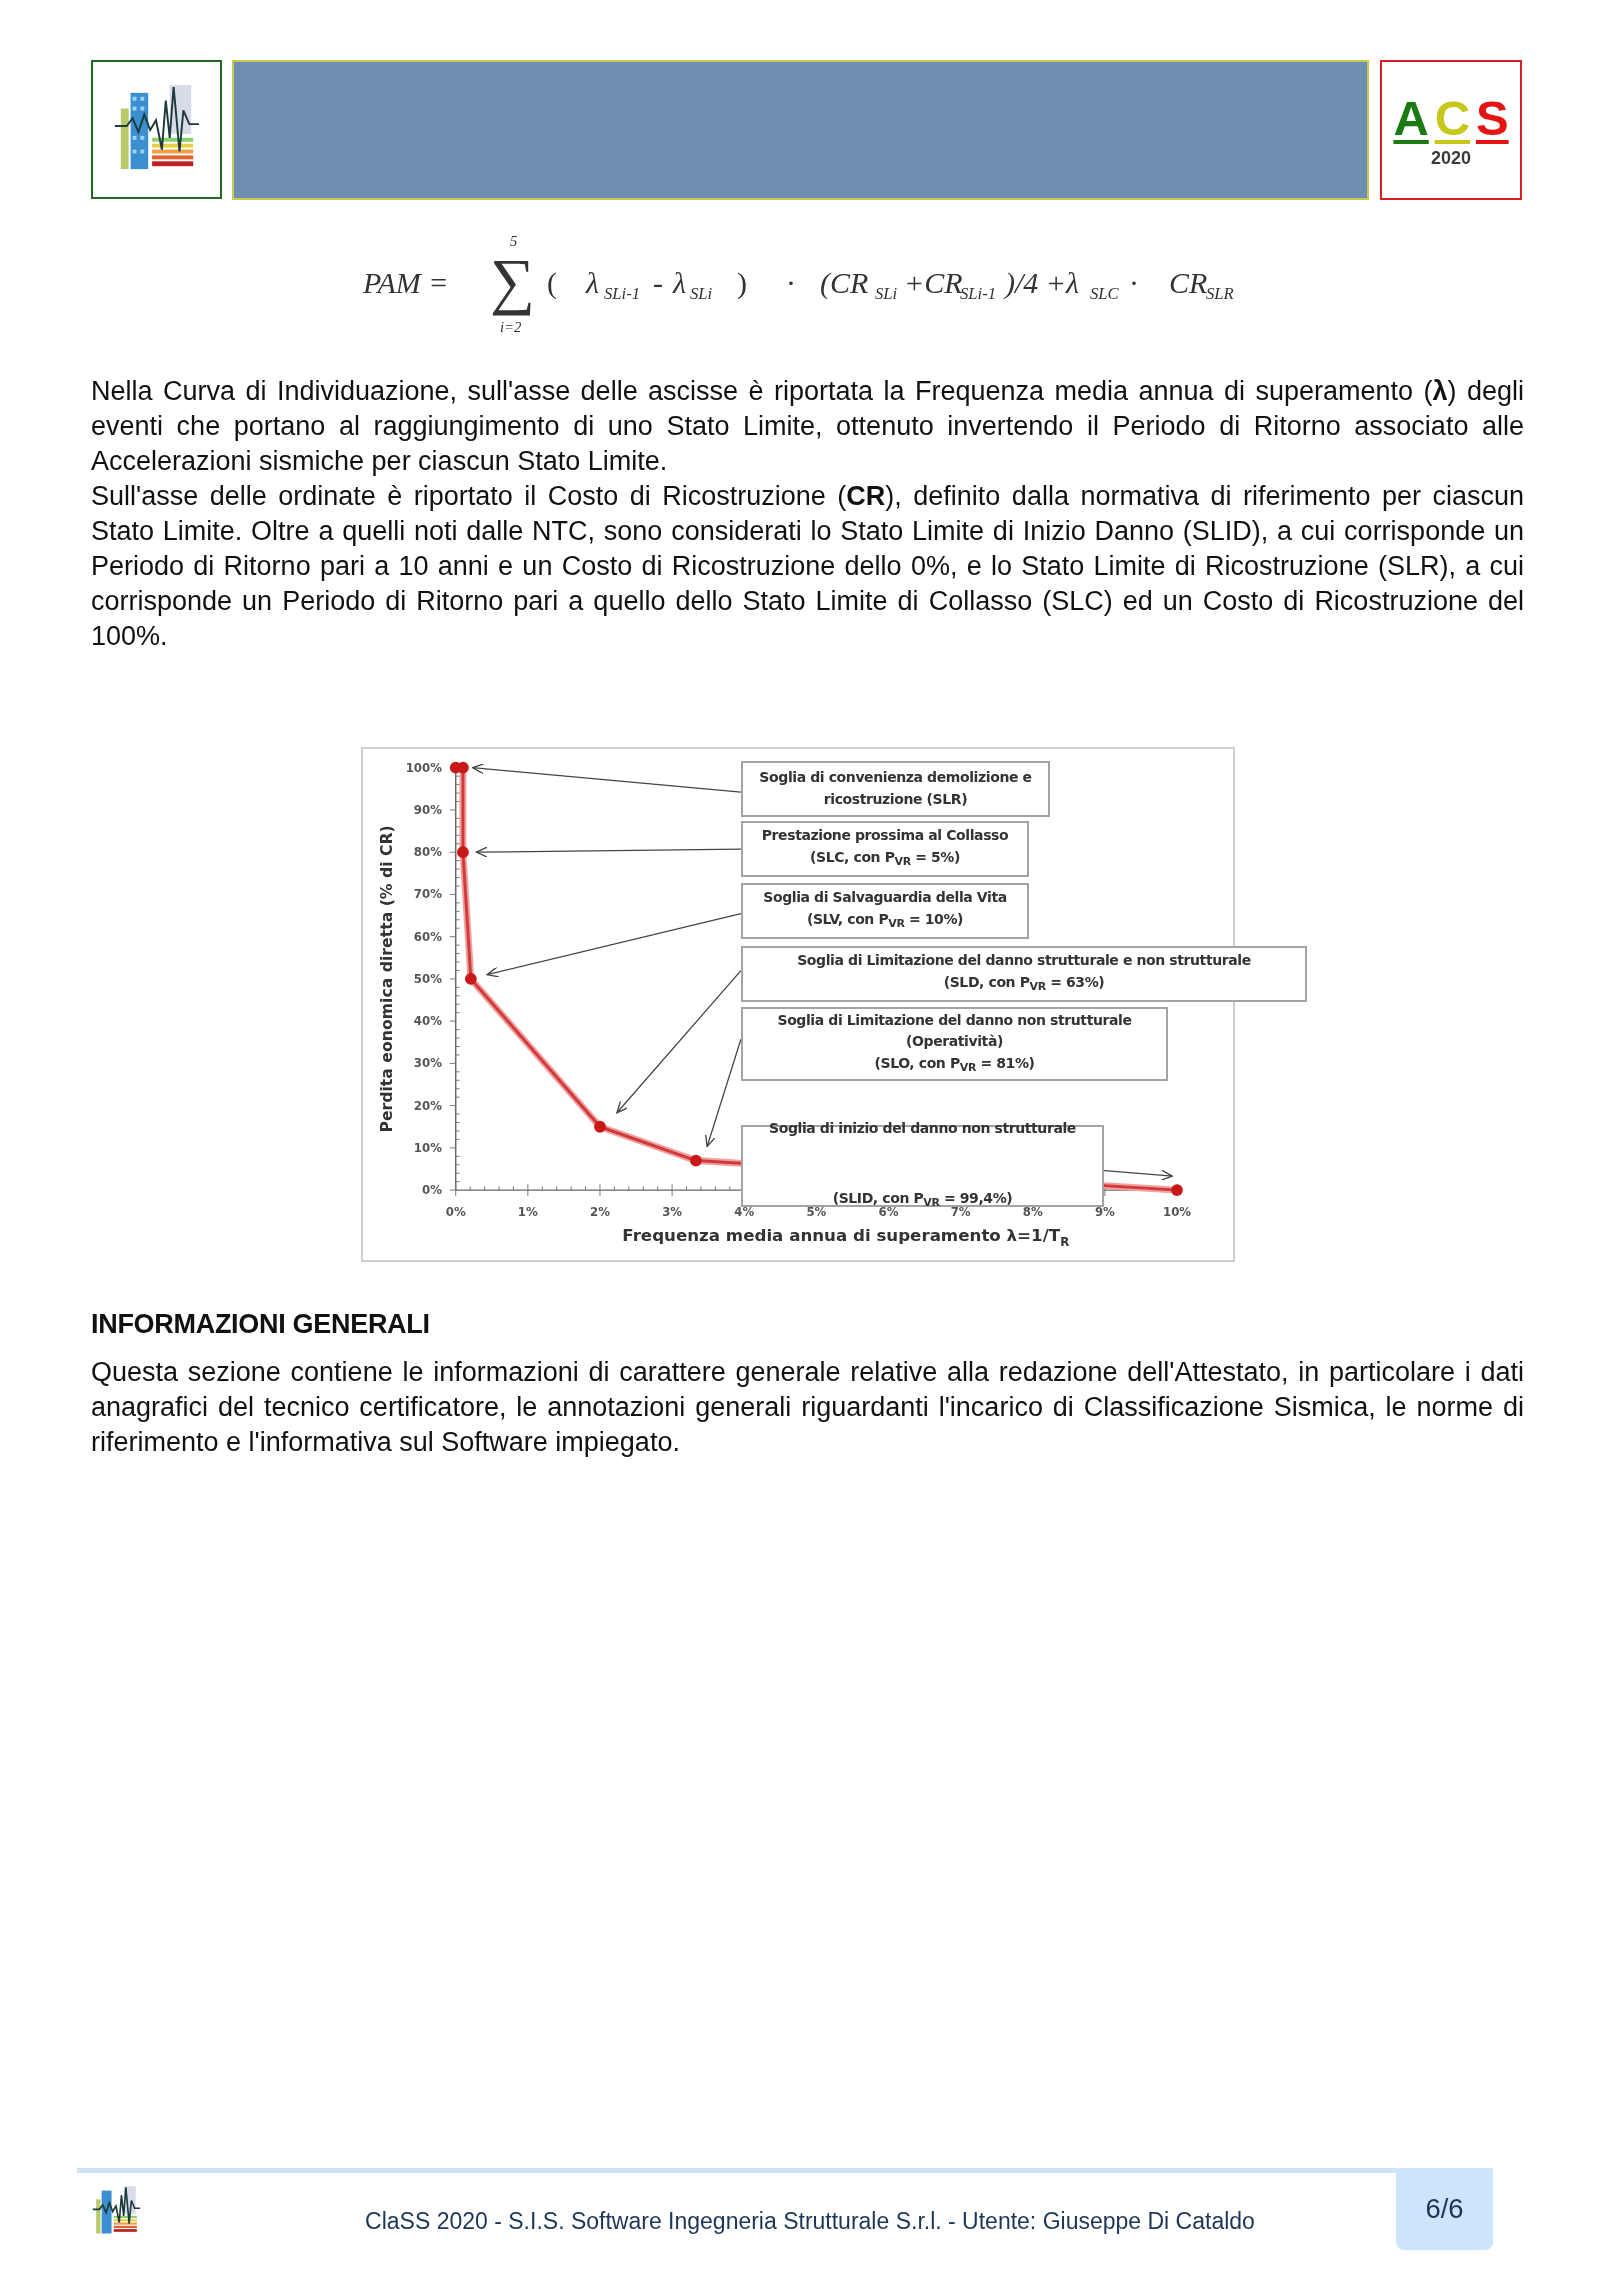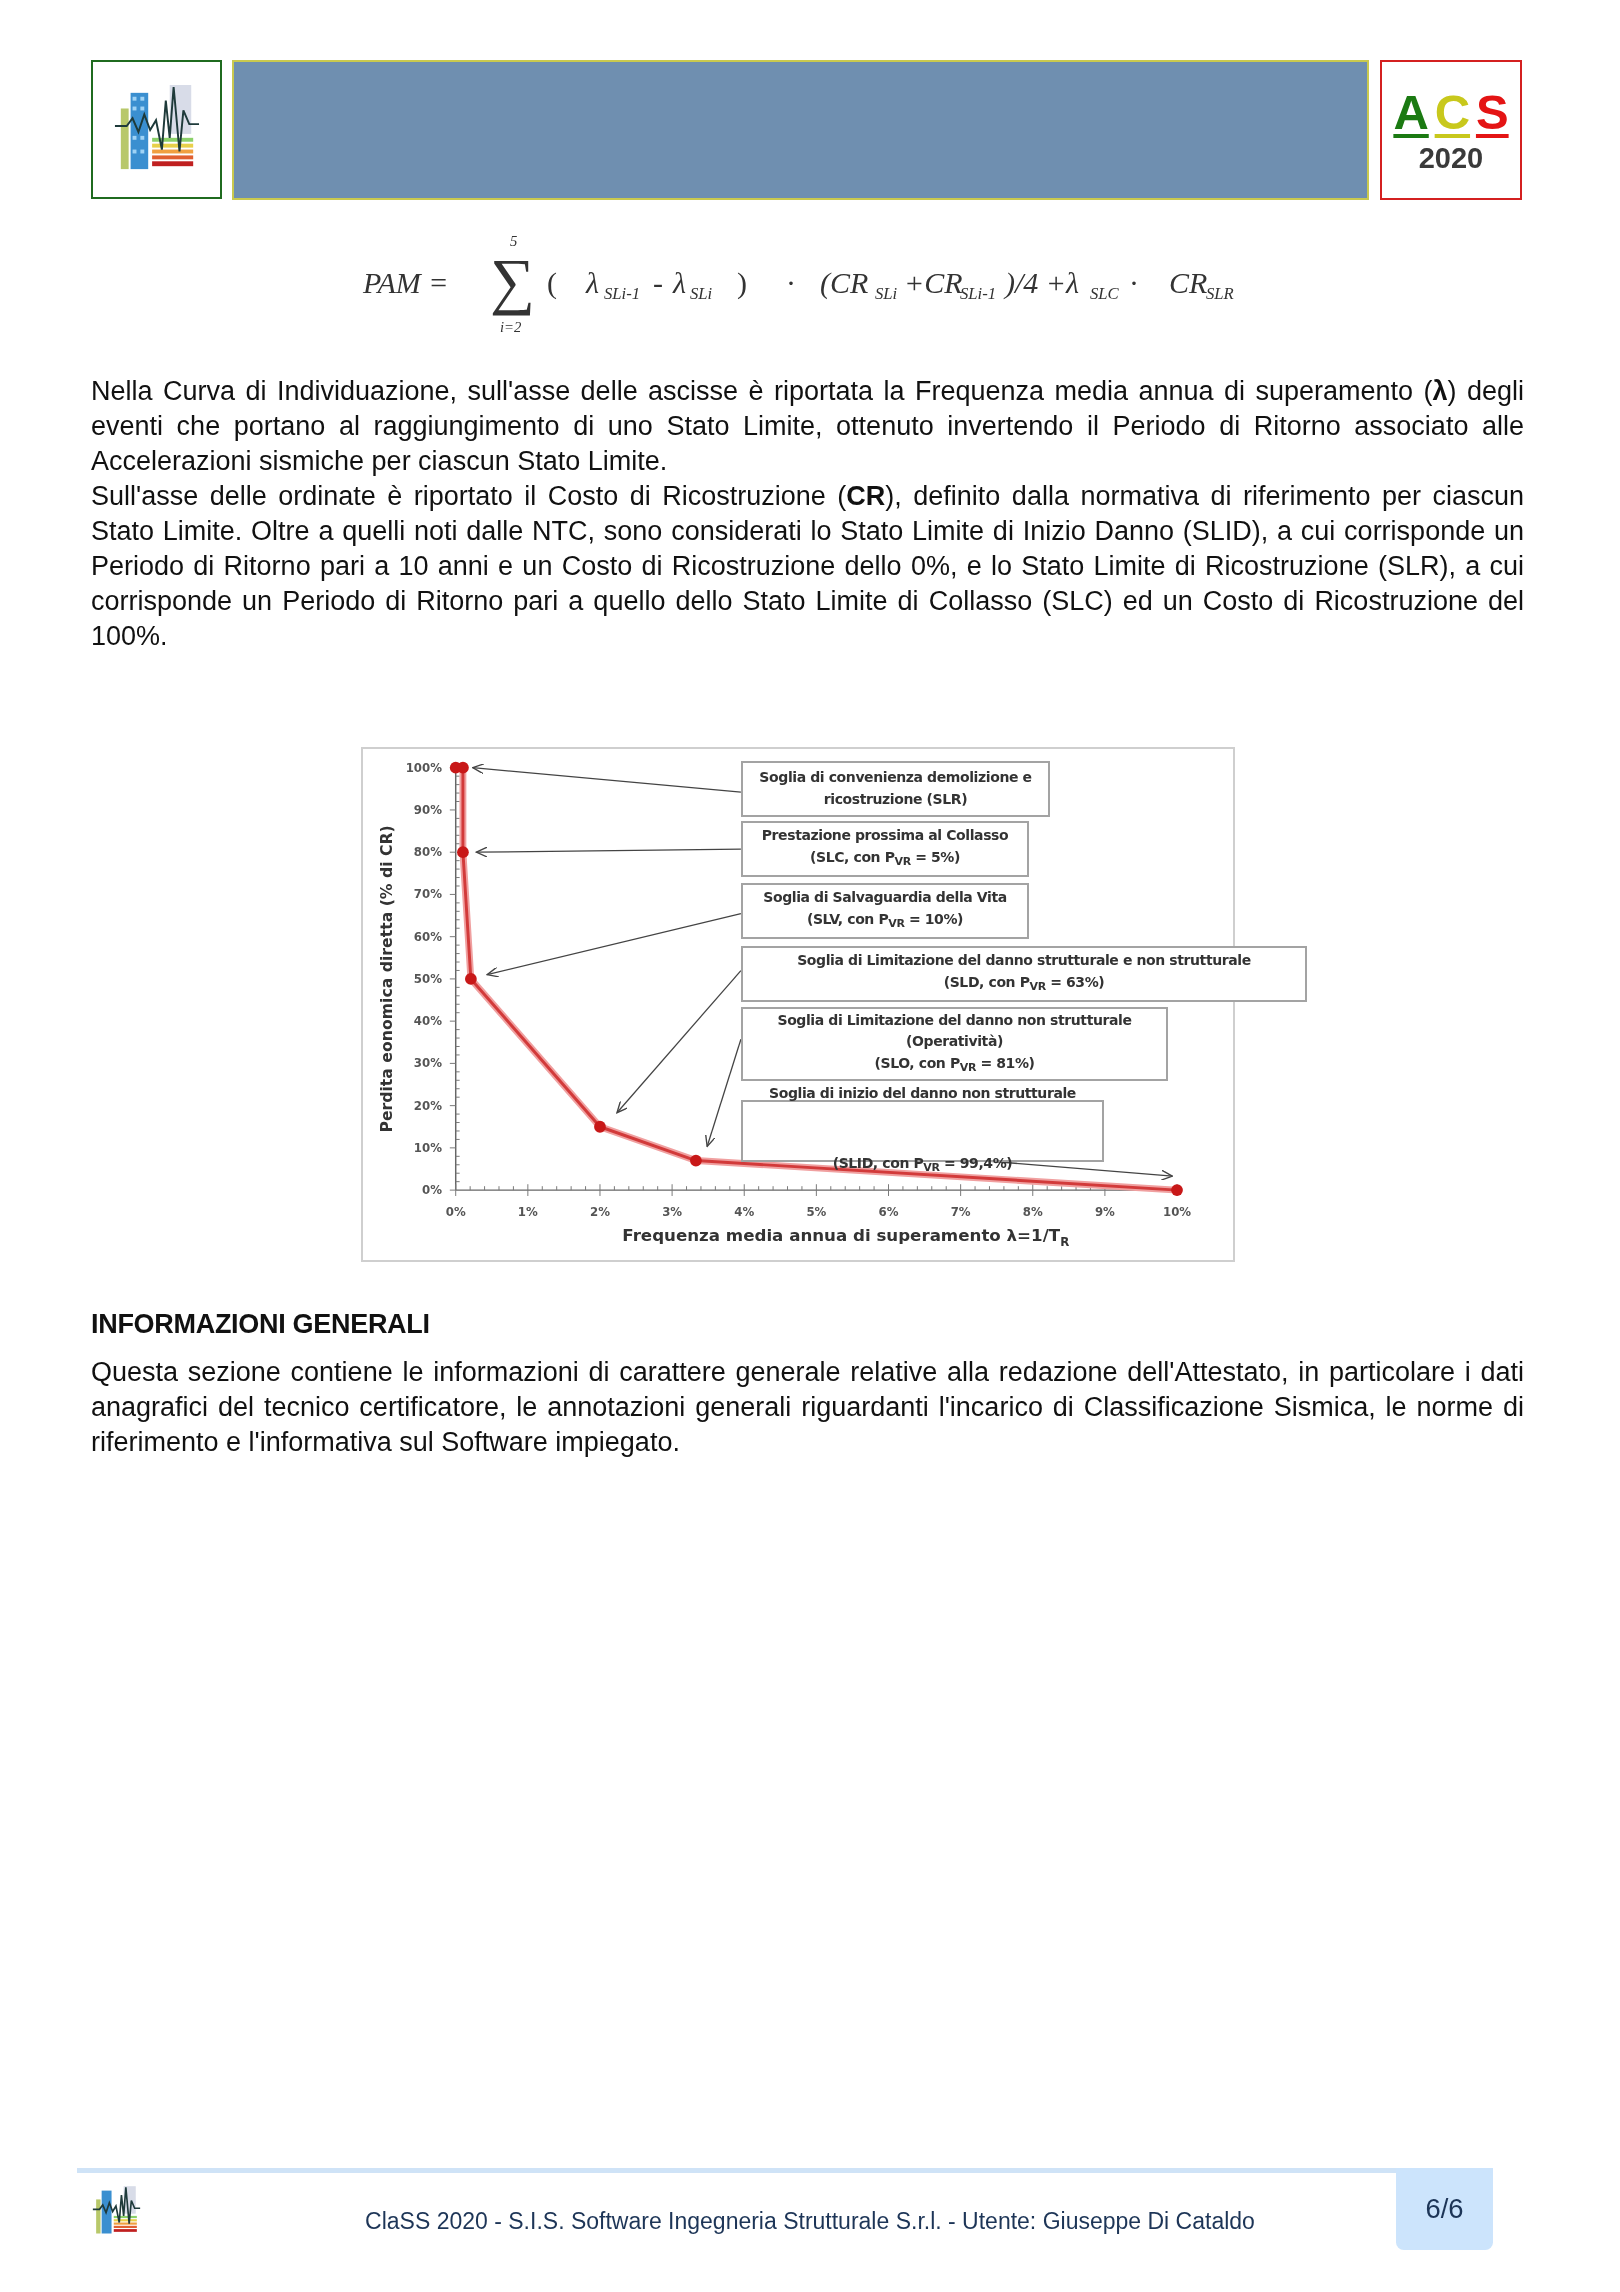--- a/index.html
+++ b/index.html
@@ -14,21 +14,21 @@
             background: #6f8fb0; border: 2.9px solid #c9c94f; box-sizing: border-box;
             display: flex; flex-direction: column; align-items: center; justify-content: center; }
   .banner-line { color: #fff; font-weight: bold; font-size: 46px; line-height: 53px;
                  letter-spacing: -0.5px; text-align: center; }
   .acs-box { position: absolute; left: 1380px; top: 60px; width: 142px; height: 140px;
              border: 2.9px solid #d42020; box-sizing: border-box; background: #fff;
              display: flex; flex-direction: column; align-items: center; justify-content: center; }
   .acs-letters { display: flex; gap: 5.9px; font-weight: bold; font-size: 49px; line-height: 53px; }
   .acs-letters span { text-decoration: underline; text-decoration-thickness: 3.9px; text-underline-offset: 4.9px; }
   .acs-a { color: #1b7a12; } .acs-c { color: #c8c81c; } .acs-s { color: #e41414; }
-  .acs-year { margin-top: 3px; font-size: 29px; font-weight: bold; color: #3a3a3a; }
+  .acs-year { margin-top: 3px; font-size: 18px; font-weight: bold; color: #3a3a3a; }
 
   
   .formula { position: absolute; left: 363px; top: 233px; width: 892px; height: 108px;
              font-family: "Liberation Serif", serif; font-style: italic; color: #333; }
   .formula .f { position: absolute; white-space: nowrap; }
   .f-main { font-size: 30px; top: 33px; }
   .f-sub { font-size: 16.7px; }
   .f-sigma { font-style: normal; font-size: 63px; top: 11.8px; left: 127px; }
   .f-lim { font-size: 14.7px; }
 
@@ -290,21 +290,21 @@
     </div>
     <div class="cbox" style="left: 741px; top: 946px; width: 566px; height: 56px;">
       <div>Soglia di Limitazione del danno strutturale e non strutturale</div>
       <div>(SLD, con P<sub>VR</sub> = 63%)</div>
     </div>
     <div class="cbox" style="left: 741px; top: 1007px; width: 427px; height: 74px;">
       <div>Soglia di Limitazione del danno non strutturale</div>
       <div>(Operatività)</div>
       <div>(SLO, con P<sub>VR</sub> = 81%)</div>
     </div>
-    <div class="cbox" style="left: 741px; top: 1100px; width: 363px; height: 62px; gap: 48px;">
+    <div class="cbox" style="left: 741px; top: 1125px; width: 363px; height: 82px; gap: 48px;">
       <div>Soglia di inizio del danno non strutturale</div>
       <div>(SLID, con P<sub>VR</sub> = 99,4%)</div>
     </div>
   </div>
 
 <div class="section-title">INFORMAZIONI GENERALI</div>
 <div class="para" style="top:1355px">Questa sezione contiene le informazioni di carattere generale relative alla redazione dell'Attestato, in particolare i dati anagrafici del tecnico certificatore, le annotazioni generali riguardanti l'incarico di Classificazione Sismica, le norme di riferimento e l'informativa sul Software impiegato.</div>
 
 <div class="footer-line"></div>
 <div class="footer-logo">

